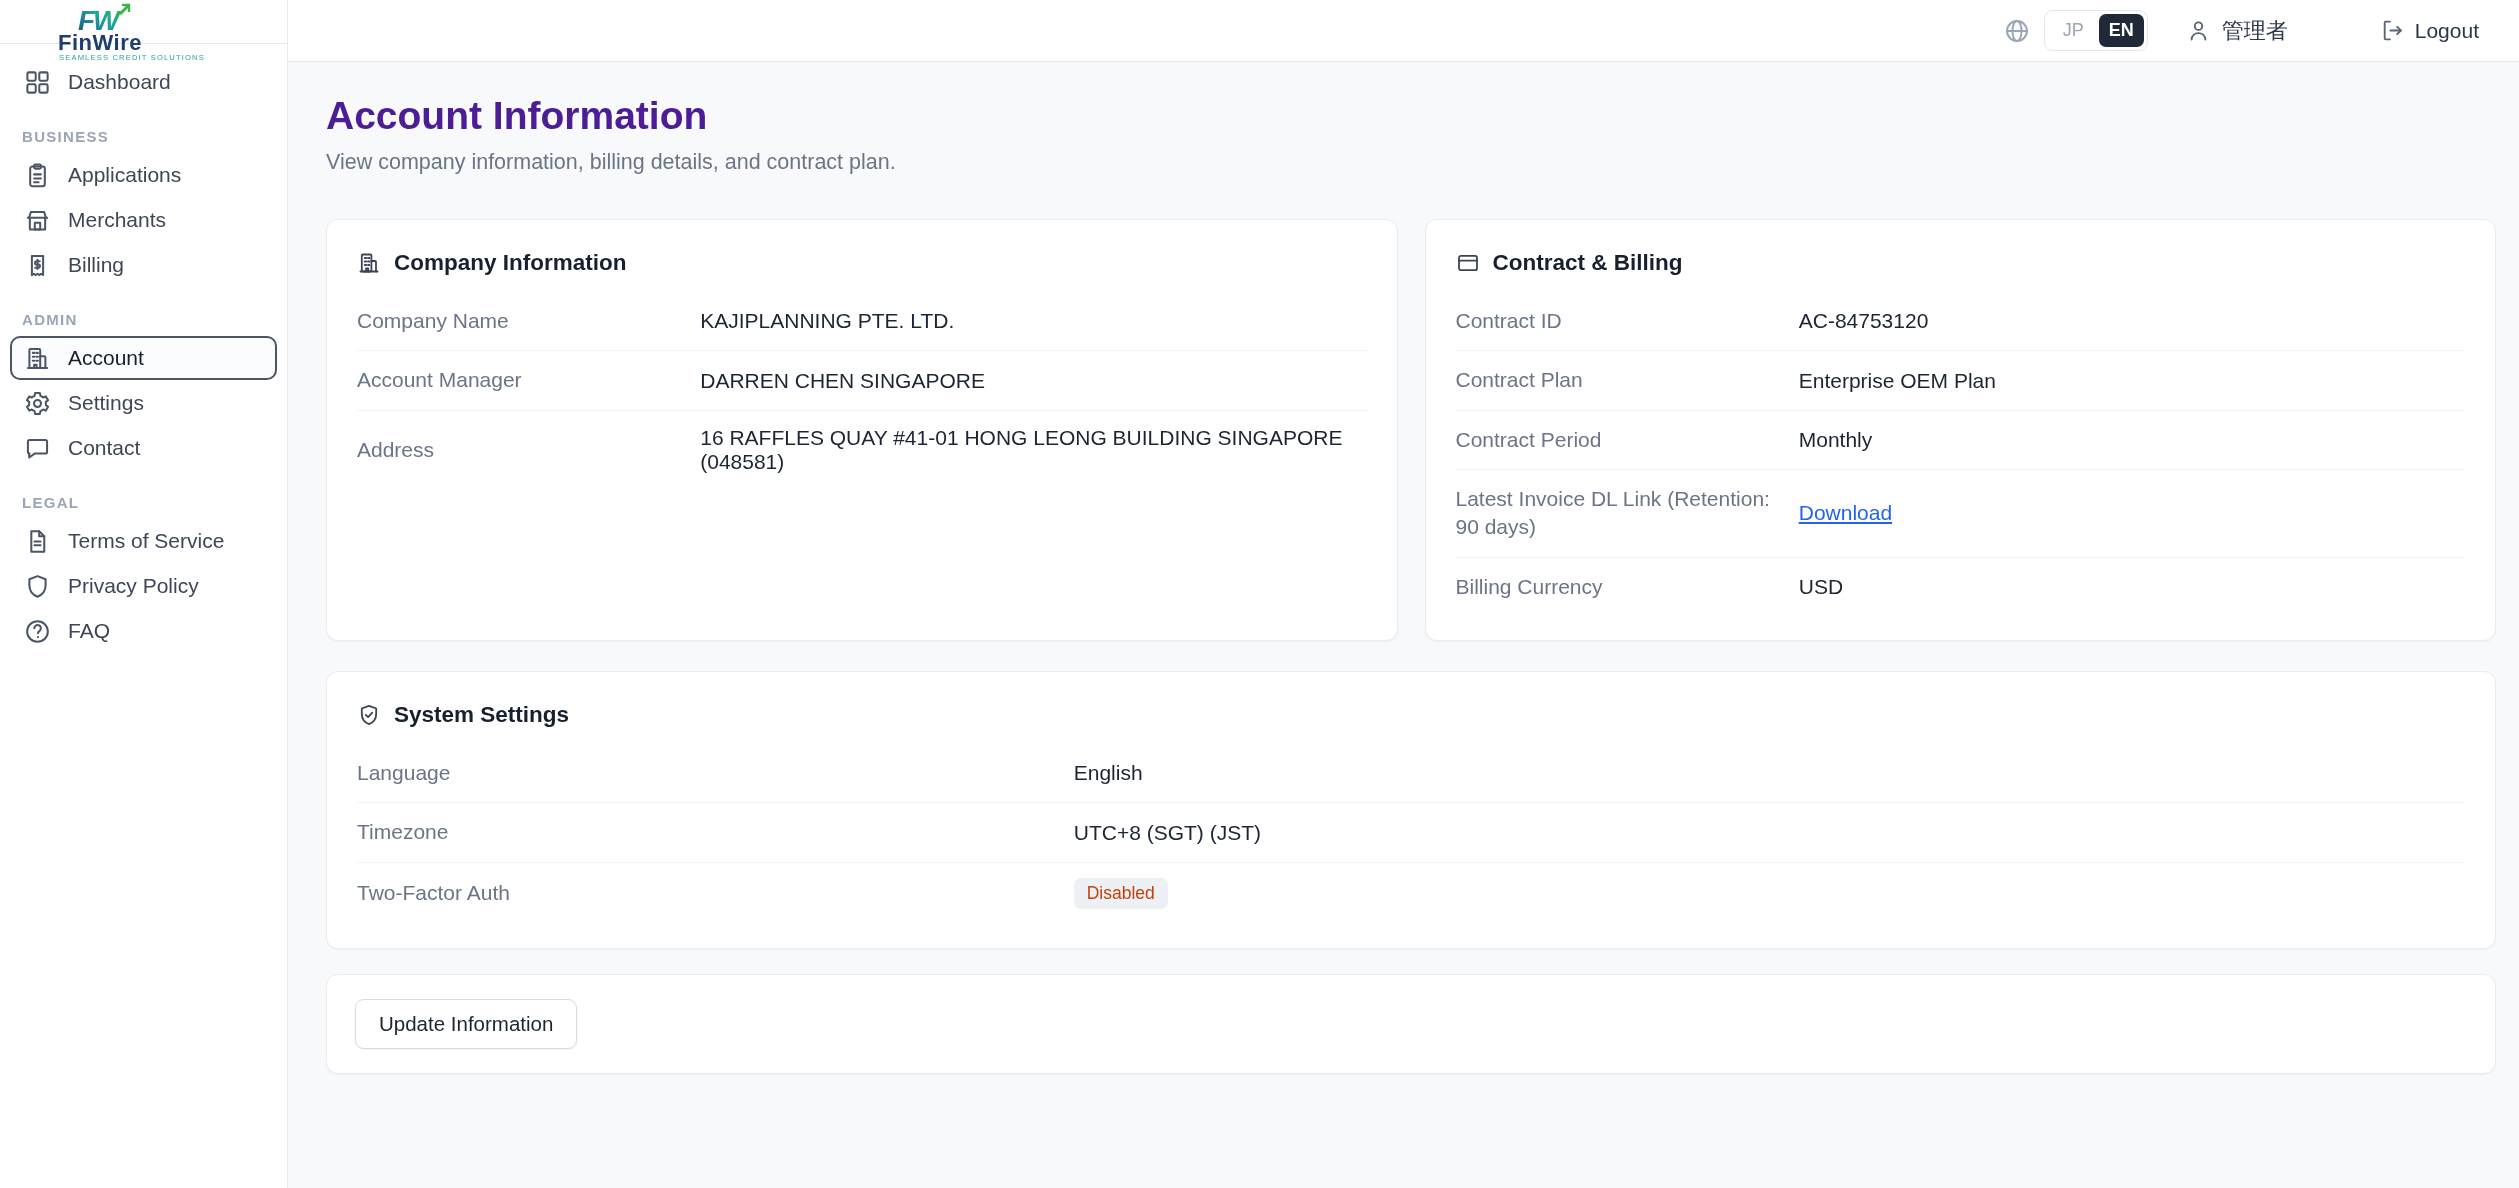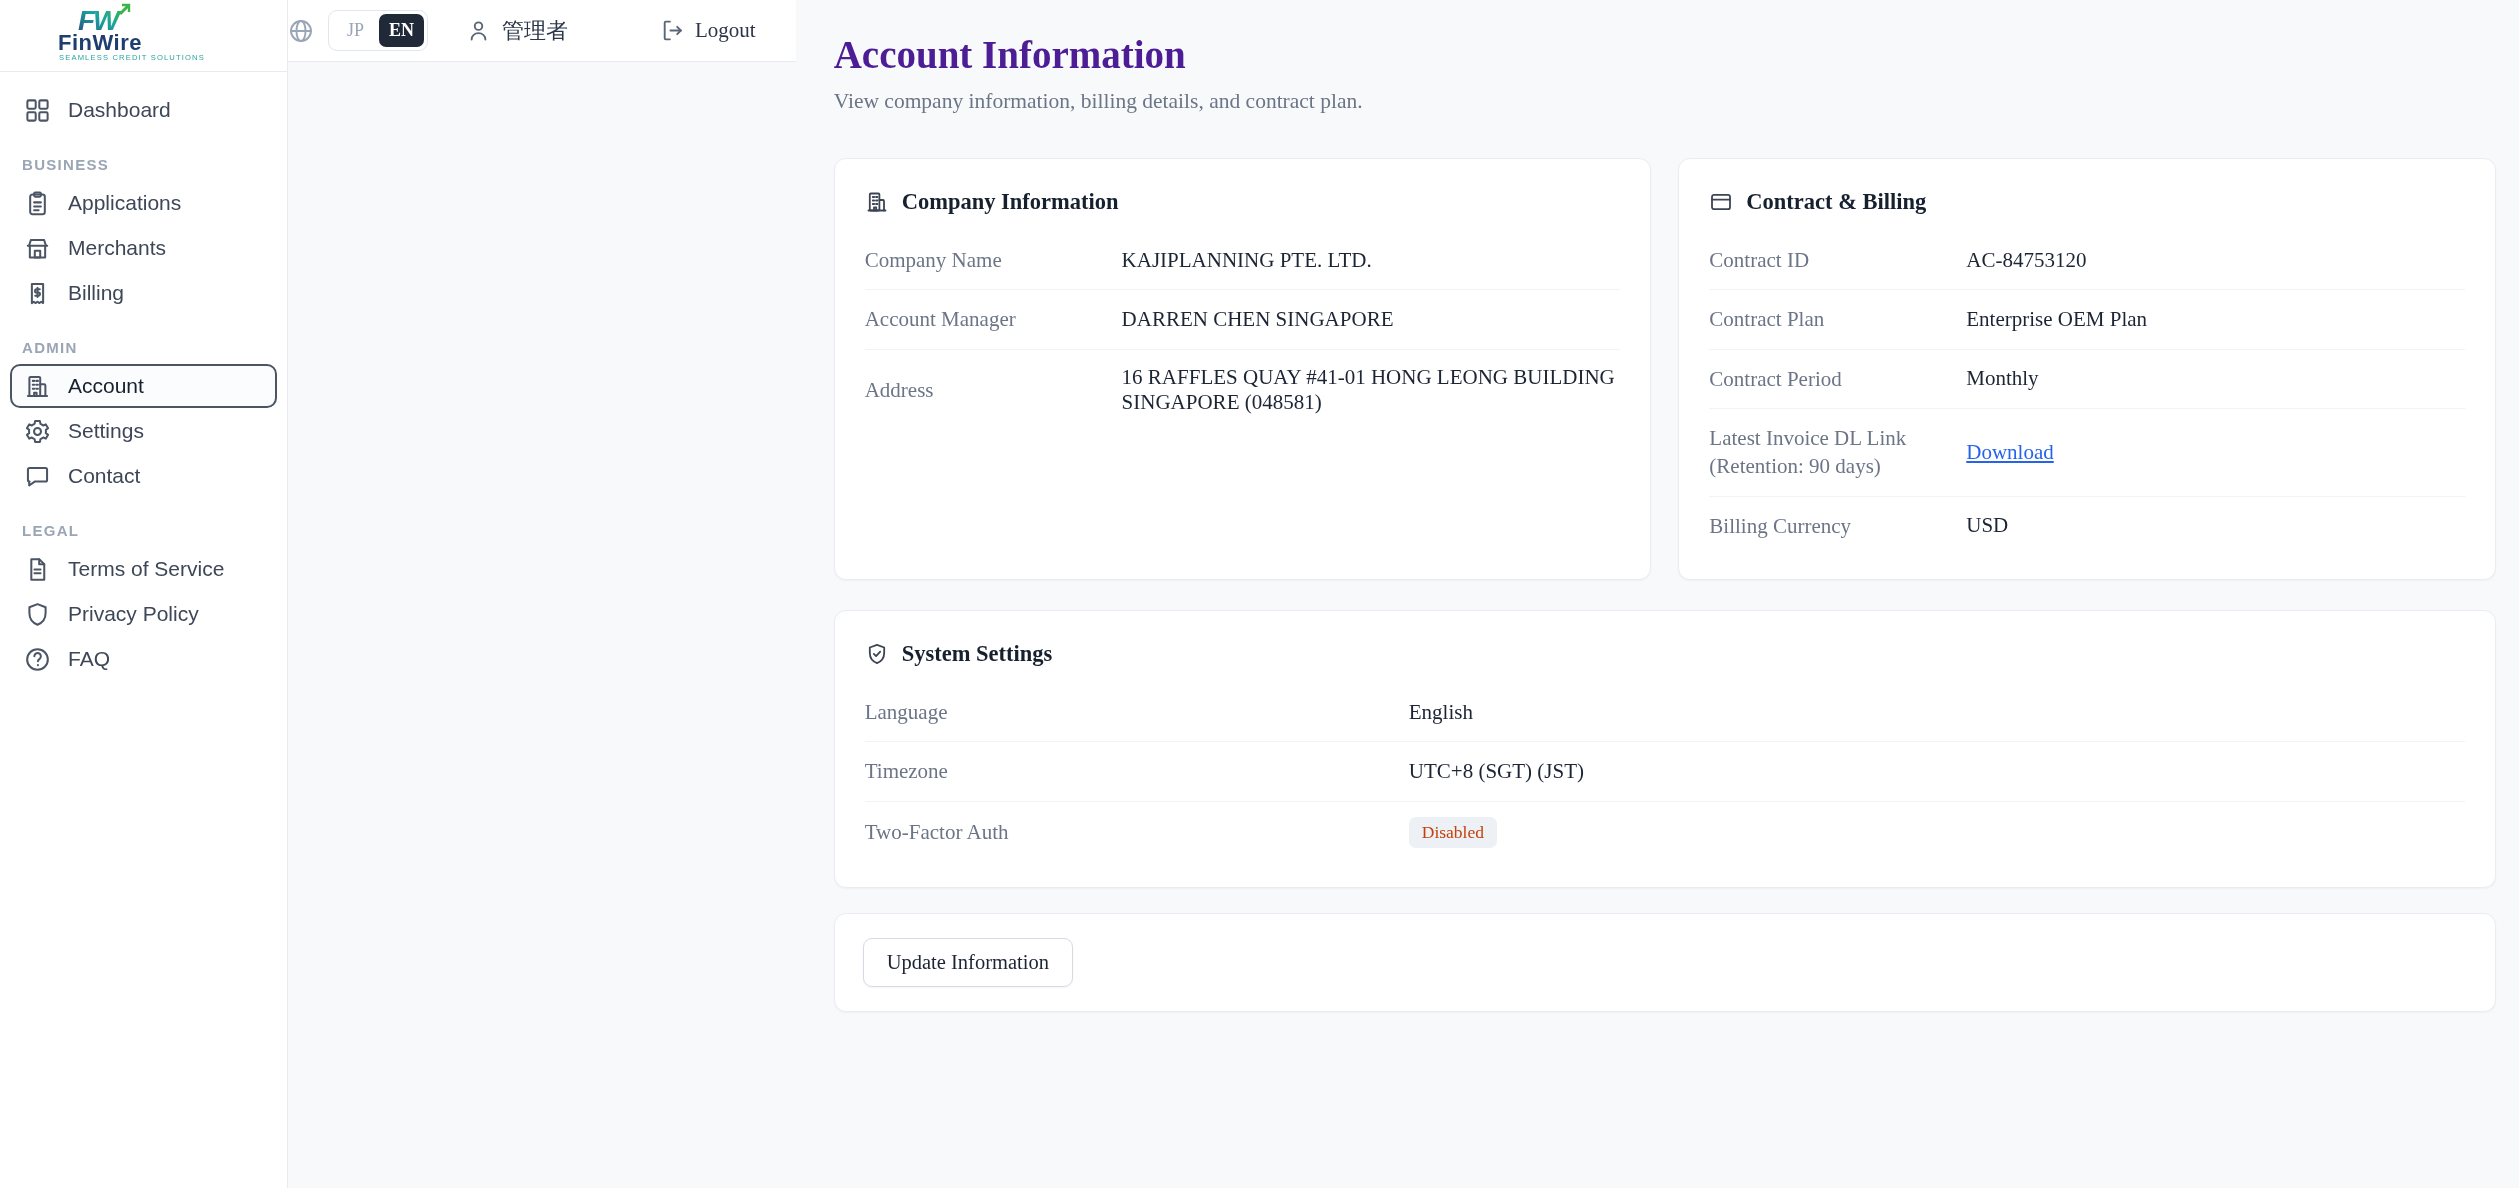--- a/index.html
+++ b/index.html
@@ -7,31 +7,31 @@
   body {
     width:2519px; height:1188px;
     font-family:"Liberation Sans", sans-serif;
     background:#f8f9fb; overflow:hidden;
     color:#1c2534;
   }
   .app { display:flex; width:100%; height:100%; }
 
   
   .sidebar { width:288px; min-width:288px; background:#fff; border-right:1px solid #e8eaf0; display:flex; flex-direction:column; }
-  .logo-box { height:72px; border-bottom:1px solid #e8eaf0; padding:2px 0 0 40px; cursor:pointer; }
+  .logo-box { height:44px; border-bottom:1px solid #e8eaf0; padding:2px 0 0 40px; cursor:pointer; }
   .nav { padding:16px 10px; }
   .nav-sec { margin:24px 0 8px 12px; font-size:15px; font-weight:700; letter-spacing:1.3px; color:#9aa5b5; }
   .nav-item { display:flex; align-items:center; gap:17px; height:44px; padding:0 12px; border-radius:10px;
               color:#3d4757; font-size:21px; cursor:pointer; border:2px solid transparent; margin-bottom:1px; }
   .nav-item .nav-ic { width:27px; height:27px; color:#4b5565; display:inline-flex; }
   .nav-item .nav-ic svg { width:27px; height:27px; }
   .nav-item.active { border-color:#4b5563; background:#fbfcfe; color:#16202e; font-weight:500; }
 
   
-  .right { flex:1; display:flex; flex-direction:row; min-width:0;font-family:Liberation Serif, serif; }
+  .right { flex:1; display:flex; flex-direction:column; min-width:0; }
   .topbar { height:62px; background:#fff; border-bottom:1px solid #e8eaf0; display:flex; align-items:center; justify-content:flex-end; padding-right:34px; }
   .globe { width:26px; height:26px; color:#9aa5b5; margin-right:14px; display:inline-flex; }
   .globe svg { width:26px; height:26px; }
   .lang-toggle { display:flex; align-items:center; background:#fff; border:1px solid #e2e6ee; border-radius:9px; padding:3px; margin-right:38px; }
   .lang-jp { padding:6px 15px; font-size:18px; color:#9aa5b5; background:none; border:none; font-family:inherit; cursor:pointer; }
   .lang-en { padding:6px 10px; font-size:18px; color:#fff; background:#1f2937; border:none; border-radius:7px; font-weight:600; font-family:inherit; cursor:pointer; }
   .user { display:flex; align-items:center; gap:11px; margin-right:86px; font-size:22px; color:#2b3648; cursor:pointer; }
   .user .uic, .logout .lic { width:25px; height:25px; color:#5a6575; display:inline-flex; }
   .user .uic svg, .logout .lic svg { width:25px; height:25px; }
   .logout { display:flex; align-items:center; gap:10px; font-size:21px; color:#2b3648; background:none; border:none; font-family:inherit; cursor:pointer; }

